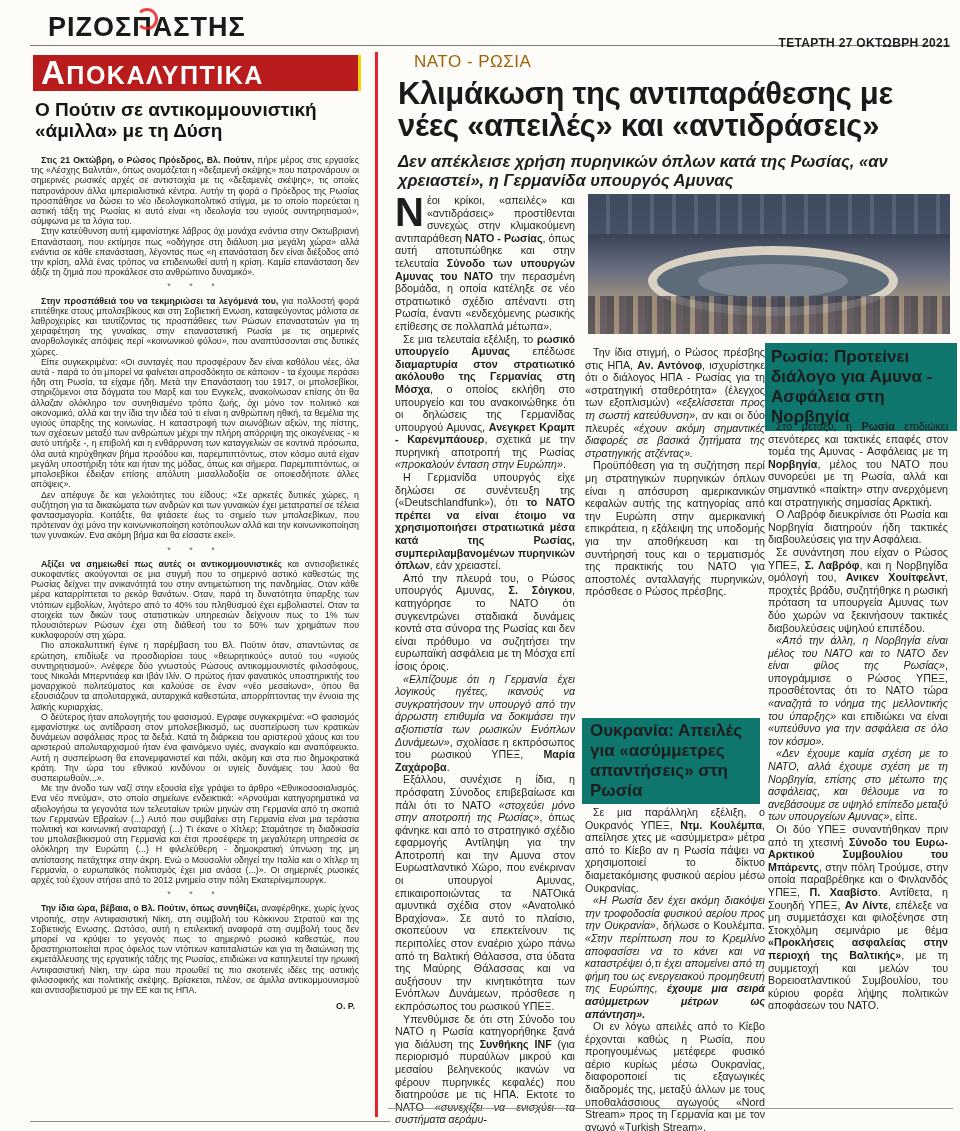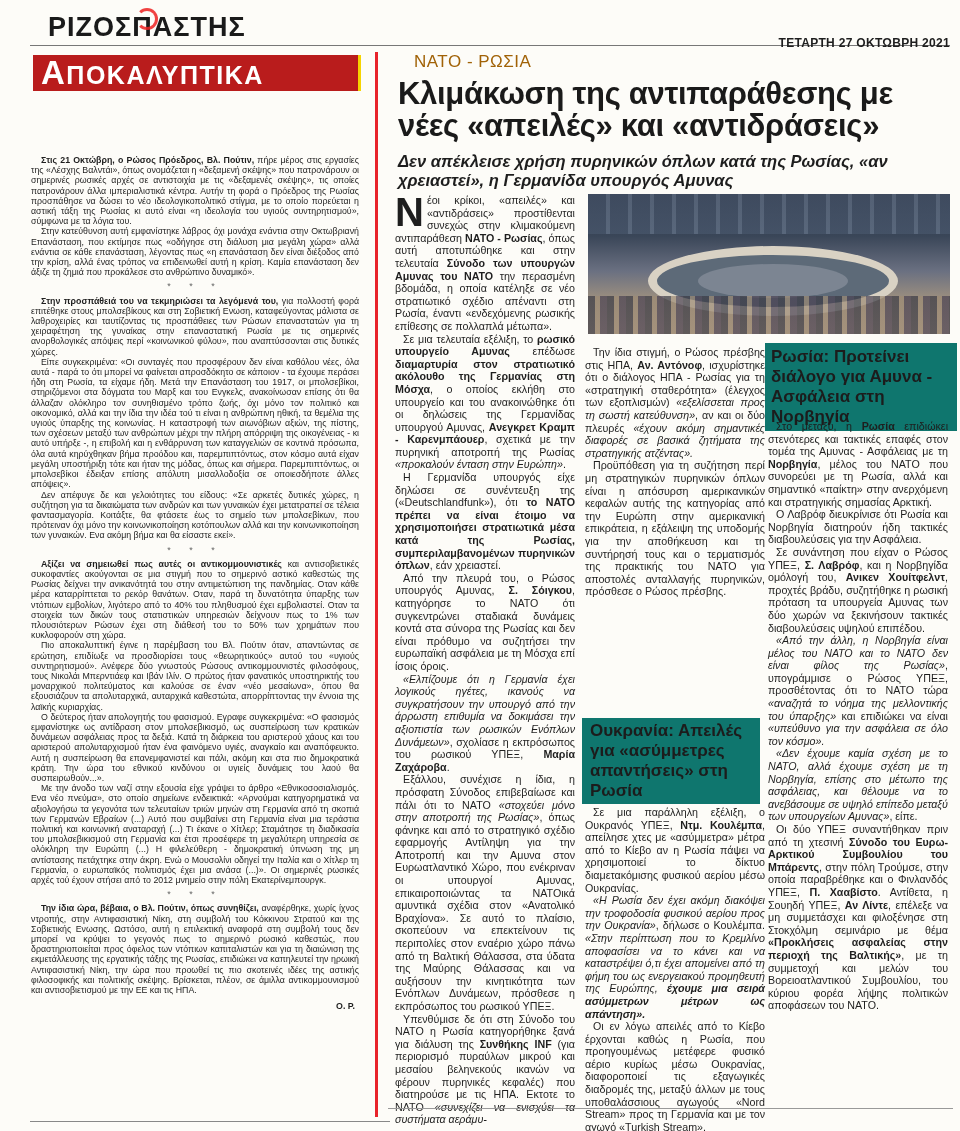--- a/index.html
+++ b/index.html
@@ -44,20 +44,21 @@
 </head>
 <body>
 
 <div class="masthead">
   <div class="logo"><span>ΡΙΖΟΣΠΑΣΤΗΣ</span><span class="hs"></span></div>
   <div class="date">ΤΕΤΑΡΤΗ 27 ΟΚΤΩΒΡΗ 2021</div>
 </div>
 
 <div class="leftcol">
   <div class="banner"><span class="big">Α</span><span>ΠΟΚΑΛΥΠΤΙΚΑ</span></div>
+  <h1 class="lhead">Ο Πούτιν σε αντικομμουνιστική «άμιλλα» με τη Δύση</h1>
   <div class="ltext">
     <p><b>Στις 21 Οκτώβρη, ο Ρώσος Πρόεδρος, Βλ. Πούτιν,</b><span> πήρε μέρος στις εργασίες της «Λέσχης Βαλντάι», όπως ονομάζεται η «δεξαμενή σκέψης» που πατρονάρουν οι σημερινές ρωσικές αρχές σε αντιστοιχία με τις «δεξαμενές σκέψης», τις οποίες πατρονάρουν άλλα ιμπεριαλιστικά κέντρα. Αυτήν τη φορά ο Πρόεδρος της Ρωσίας προσπάθησε να δώσει το νέο ιδεολογικοπολιτικό στίγμα, με το οποίο πορεύεται η αστική τάξη της Ρωσίας κι αυτό είναι «η ιδεολογία του υγιούς συντηρητισμού», σύμφωνα με τα λόγια του.</span></p>
     <p>Στην κατεύθυνση αυτή εμφανίστηκε λάβρος όχι μονάχα ενάντια στην Οκτωβριανή Επανάσταση, που εκτίμησε πως «οδήγησε στη διάλυση μια μεγάλη χώρα» αλλά ενάντια σε κάθε επανάσταση, λέγοντας πως «η επανάσταση δεν είναι διέξοδος από την κρίση, αλλά ένας τρόπος να επιδεινωθεί αυτή η κρίση. Καμία επανάσταση δεν άξιζε τη ζημιά που προκάλεσε στο ανθρώπινο δυναμικό».</p>
     <div class="stars">* * *</div>
     <p><b>Στην προσπάθειά του να τεκμηριώσει τα λεγόμενά του,</b><span> για πολλοστή φορά επιτέθηκε στους μπολσεβίκους και στη Σοβιετική Ενωση, καταφεύγοντας μάλιστα σε λαθροχειρίες και ταυτίζοντας τις προσπάθειες των Ρώσων επαναστατών για τη χειραφέτηση της γυναίκας στην επαναστατική Ρωσία με τις σημερινές ανορθολογικές απόψεις περί «κοινωνικού φύλου», που αναπτύσσονται στις δυτικές χώρες.</span></p>
     <p>Είπε συγκεκριμένα: «Οι συνταγές που προσφέρουν δεν είναι καθόλου νέες, όλα αυτά - παρά το ότι μπορεί να φαίνεται απροσδόκητο σε κάποιον - τα έχουμε περάσει ήδη στη Ρωσία, τα είχαμε ήδη. Μετά την Επανάσταση του 1917, οι μπολσεβίκοι, στηριζόμενοι στα δόγματα του Μαρξ και του Ενγκελς, ανακοίνωσαν επίσης ότι θα άλλαζαν ολόκληρο τον συνηθισμένο τρόπο ζωής, όχι μόνο τον πολιτικό και οικονομικό, αλλά και την ίδια την ιδέα τού τι είναι η ανθρώπινη ηθική, τα θεμέλια της υγιούς ύπαρξης της κοινωνίας. Η καταστροφή των αιωνόβιων αξιών, της πίστης, των σχέσεων μεταξύ των ανθρώπων μέχρι την πλήρη απόρριψη της οικογένειας - κι αυτό υπήρξε -, η επιβολή και η ενθάρρυνση των καταγγελιών σε κοντινά πρόσωπα, όλα αυτά κηρύχθηκαν βήμα προόδου και, παρεμπιπτόντως, στον κόσμο αυτά είχαν μεγάλη υποστήριξη τότε και ήταν της μόδας, όπως και σήμερα. Παρεμπιπτόντως, οι μπολσεβίκοι έδειξαν επίσης απόλυτη μισαλλοδοξία σε οποιεσδήποτε άλλες απόψεις».</p>
     <p>Δεν απέφυγε δε και γελοιότητες του είδους: «Σε αρκετές δυτικές χώρες, η συζήτηση για τα δικαιώματα των ανδρών και των γυναικών έχει μετατραπεί σε τέλεια φαντασμαγορία. Κοιτάξτε, θα φτάσετε έως το σημείο των μπολσεβίκων, που πρότειναν όχι μόνο την κοινωνικοποίηση κοτόπουλων αλλά και την κοινωνικοποίηση των γυναικών. Ενα ακόμη βήμα και θα είσαστε εκεί».</p>
     <div class="stars">* * *</div>
     <p><b>Αξίζει να σημειωθεί πως αυτές οι αντικομμουνιστικές</b><span> και αντισοβιετικές συκοφαντίες ακούγονται σε μια στιγμή που το σημερινό αστικό καθεστώς της Ρωσίας δείχνει την ανικανότητά του στην αντιμετώπιση της πανδημίας. Οταν κάθε μέρα καταρρίπτεται το ρεκόρ θανάτων. Οταν, παρά τη δυνατότητα ύπαρξης των ντόπιων εμβολίων, λιγότερο από το 40% του πληθυσμού έχει εμβολιαστεί. Οταν τα στοιχεία των δικών τους στατιστικών υπηρεσιών δείχνουν πως το 1% των πλουσιότερων Ρώσων έχει στη διάθεσή του το 50% των χρημάτων που κυκλοφορούν στη χώρα.</span></p>
     <p>Πιο αποκαλυπτική έγινε η παρέμβαση του Βλ. Πούτιν όταν, απαντώντας σε ερώτηση, επιδίωξε να προσδιορίσει τους «θεωρητικούς» αυτού του «υγιούς συντηρητισμού». Ανέφερε δύο γνωστούς Ρώσους αντικομμουνιστές φιλοσόφους, τους Νικολάι Μπερντιάεφ και Ιβάν Ιλίν. Ο πρώτος ήταν φανατικός υποστηρικτής του μοναρχικού πολιτεύματος και καλούσε σε έναν «νέο μεσαίωνα», όπου θα εξουσιάζουν τα απολυταρχικά, αυταρχικά καθεστώτα, απορρίπτοντας την έννοια της λαϊκής κυριαρχίας.</p>

